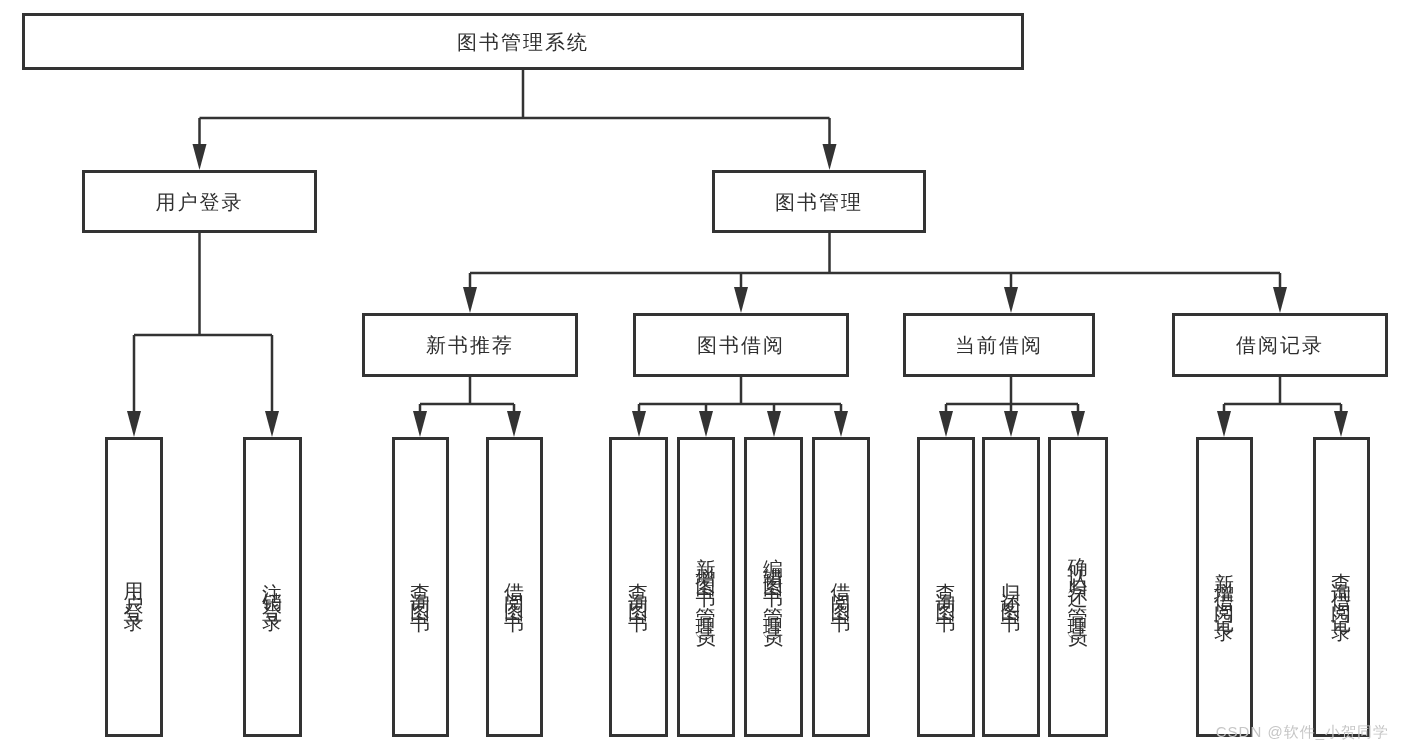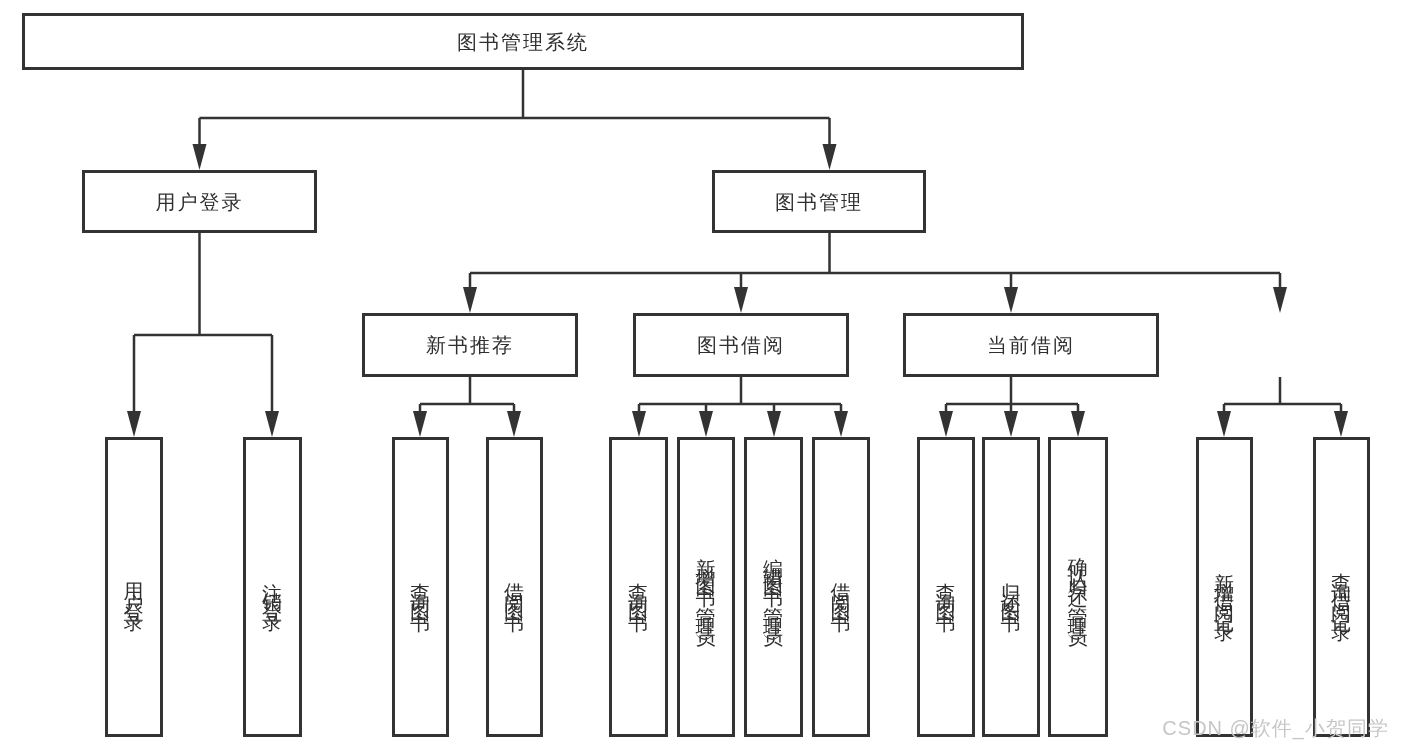--- a/index.html
+++ b/index.html
@@ -12,21 +12,21 @@
     position:absolute;background:#fff;border:3px solid #333;box-sizing:border-box;
     display:flex;align-items:center;justify-content:center;
     color:#2f2f2f;font-size:20px;z-index:1;
   }
   .node .lbl{letter-spacing:2px;white-space:nowrap;line-height:1;}
   .vnode .lbl{
     writing-mode:vertical-rl;text-orientation:mixed;
     letter-spacing:10px;line-height:1.1;white-space:nowrap;
   }
   .watermark{
-    position:absolute;right:16px;bottom:5px;font-size:20px;color:#c6c6c6;
+    position:absolute;right:16px;bottom:5px;font-size:15px;color:#c6c6c6;
     letter-spacing:1px;z-index:5;white-space:nowrap;
   }
 </style>
 </head>
 <body>
 
 <div class="stage">
 
   <svg class="connectors" width="1405" height="747" viewBox="0 0 1405 747" xmlns="http://www.w3.org/2000/svg">
     <g stroke="#333" stroke-width="2.5" fill="none">
@@ -78,22 +78,25 @@
   <div class="node" style="left:712px;top:170px;width:214px;height:63px;">
     <span class="lbl">图书管理</span>
   </div>
 
   <div class="node" style="left:362px;top:313px;width:216px;height:64px;align-items:center;">
     <span class="lbl">新书推荐</span>
   </div>
   <div class="node" style="left:633px;top:313px;width:216px;height:64px;">
     <span class="lbl">图书借阅</span>
   </div>
-  <div class="node" style="left:903px;top:313px;width:256px;height:64px;">
+  <div class="node" style="left:903px;top:313px;width:192px;height:64px;">
     <span class="lbl">当前借阅</span>
+  </div>
+  <div class="node" style="left:1172px;top:313px;width:216px;height:64px;">
+    <span class="lbl">借阅记录</span>
   </div>
 
   <div class="node vnode" style="left:105px;top:437px;width:58px;height:300px;">
     <span class="lbl">用户登录</span>
   </div>
   <div class="node vnode" style="left:243px;top:437px;width:59px;height:300px;">
     <span class="lbl">注销登录</span>
   </div>
 
   <div class="node vnode" style="left:392px;top:437px;width:57px;height:300px;">

